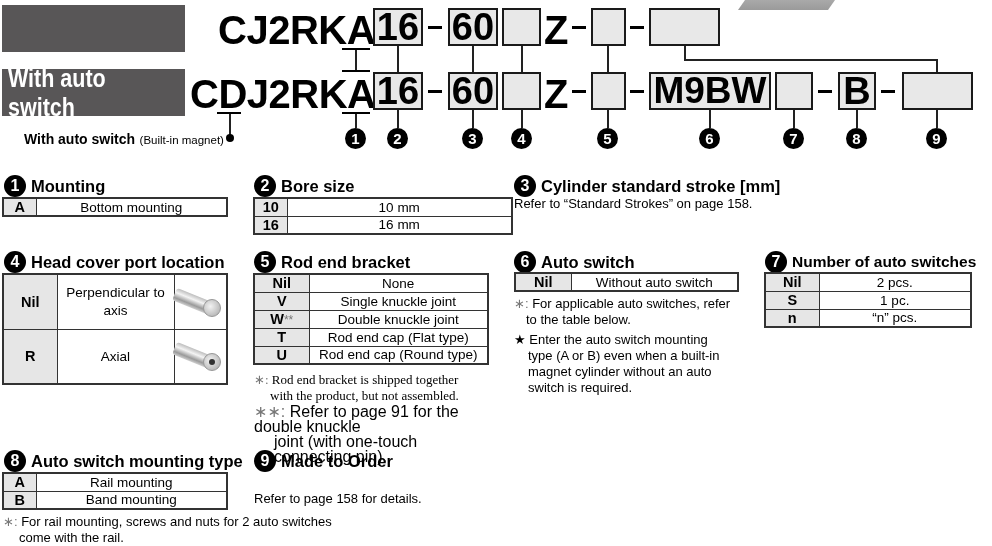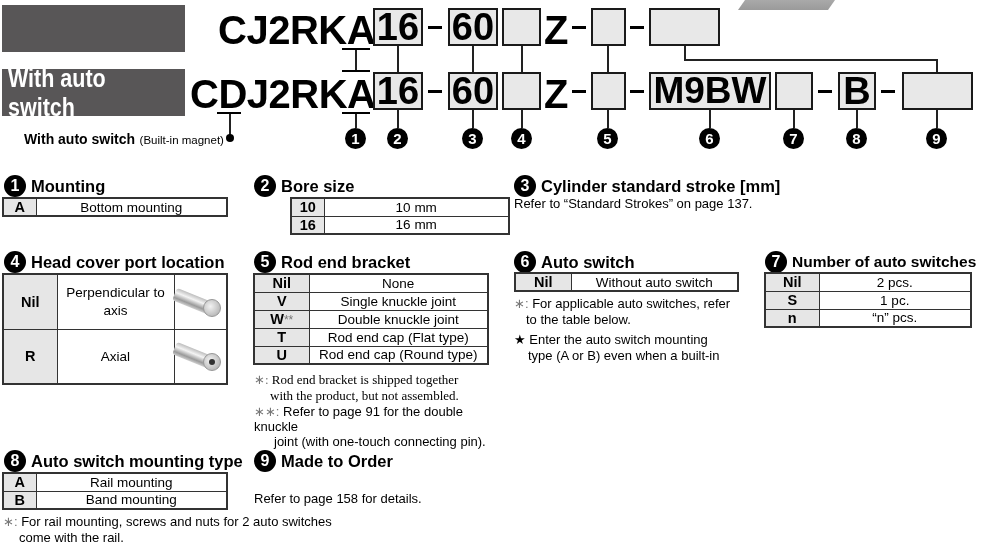--- a/index.html
+++ b/index.html
@@ -27,21 +27,21 @@
 
   table.opt { position: absolute; border-collapse: collapse; font-size: 13.5px; }
   table.opt td { border: 1px solid #333; height: 18px; padding: 0 4px; text-align: center; white-space: nowrap; }
   table.opt { border: 2px solid #333; }
   table.opt td.code { background: #e6e6e6; font-weight: bold; font-size: 14.5px; }
   .sup { font-weight: normal; color: #777; font-size: 12px; }
 
   .note { position: absolute; font-size: 13px; line-height: 16px; }
   .note .ast { color: #777; }
   .note .ind { padding-left: 16px; display: block; }
-  .note.sm { font-size: 13px; line-height: 15px; }
+  .note.sm { font-size: 16px; line-height: 15px; }
 
   .plain { position: absolute; font-size: 13px; white-space: nowrap; }
 
   
   .rod { position: relative; width: 46px; height: 36px; }
   .rod .shaft { position: absolute; left: 0; top: 4px; width: 44px; height: 13px; border-radius: 3px; background: linear-gradient(#bfbfbf, #f4f4f4 35%, #9a9a9a 75%, #cfcfcf); transform: rotate(22deg); transform-origin: left top; }
   .rod .cap { position: absolute; right: 2px; bottom: 3px; width: 18px; height: 18px; border-radius: 50%; background: radial-gradient(circle at 40% 40%, #f2f2f2, #bdbdbd 70%, #8e8e8e); border: 1px solid #999; }
   .rod .hole { position: absolute; right: 8px; bottom: 9px; width: 6px; height: 6px; border-radius: 50%; background: #333; }
 
   .corner-shape { position: absolute; left: 745px; top: -10px; width: 90px; height: 20px; background: linear-gradient(#b8b8b8, #9a9a9a); transform: skewX(-35deg); }
@@ -139,38 +139,38 @@
     <td class="code" style="width:33px;">A</td>
     <td>Bottom mounting</td>
   </tr>
 </tbody>
   </table>
 
 <div class="sec-title" style="left:254px;top:175px;">
   <span class="num">2</span>
   <span>Bore size</span>
 </div>
-<table class="opt" style="left:253px;top:197px;width:220px;margin-left:37px;">
+<table class="opt" style="left:253px;top:197px;width:260px;">
   <tbody>
       <tr>
     <td class="code" style="width:33px;">10</td>
     <td>10 mm</td>
   </tr>
   <tr>
     <td class="code">16</td>
     <td>16 mm</td>
   </tr>
 </tbody>
   </table>
 
 <div class="sec-title" style="left:514px;top:175px;">
   <span class="num">3</span>
   <span>Cylinder standard stroke [mm]</span>
 </div>
-<div class="plain" style="left:514px;top:196px;">Refer to “Standard Strokes” on page 137.</div>
+<div class="plain" style="left:514px;top:196px;">Refer to “Standard Strokes” on page 158.</div>
 
 <div class="sec-title" style="left:4px;top:251px;">
   <span class="num">4</span>
   <span>Head cover port location</span>
 </div>
 <table class="opt" style="left:2px;top:273px;width:226px;">
   <tbody>
       <tr style="height:55px;">
     <td class="code" style="width:54px;">Nil</td>
     <td style="width:117px;line-height:18px;">
@@ -247,20 +247,22 @@
   </tr>
 </tbody>
   </table>
 <div class="note" style="left:514px;top:296px;width:245px;">
   <span class="ast">∗:</span><span> For applicable auto switches, refer</span>
   <span class="ind" style="padding-left:12px;">to the table below.</span>
 </div>
 <div class="note" style="left:514px;top:332px;width:245px;">
   <span>★</span><span> Enter the auto switch mounting</span>
   <span class="ind" style="padding-left:14px;">type (A or B) even when a built-in</span>
+  <span class="ind" style="padding-left:14px;">magnet cylinder without an auto</span>
+  <span class="ind" style="padding-left:14px;">switch is required.</span>
 </div>
 
 <div class="sec-title" style="left:765px;top:251px;font-size:15.5px;">
   <span class="num">7</span>
   <span>Number of auto switches</span>
 </div>
 <table class="opt" style="left:764px;top:272px;width:208px;">
   <tbody>
       <tr>
     <td class="code" style="width:54px;">Nil</td>

